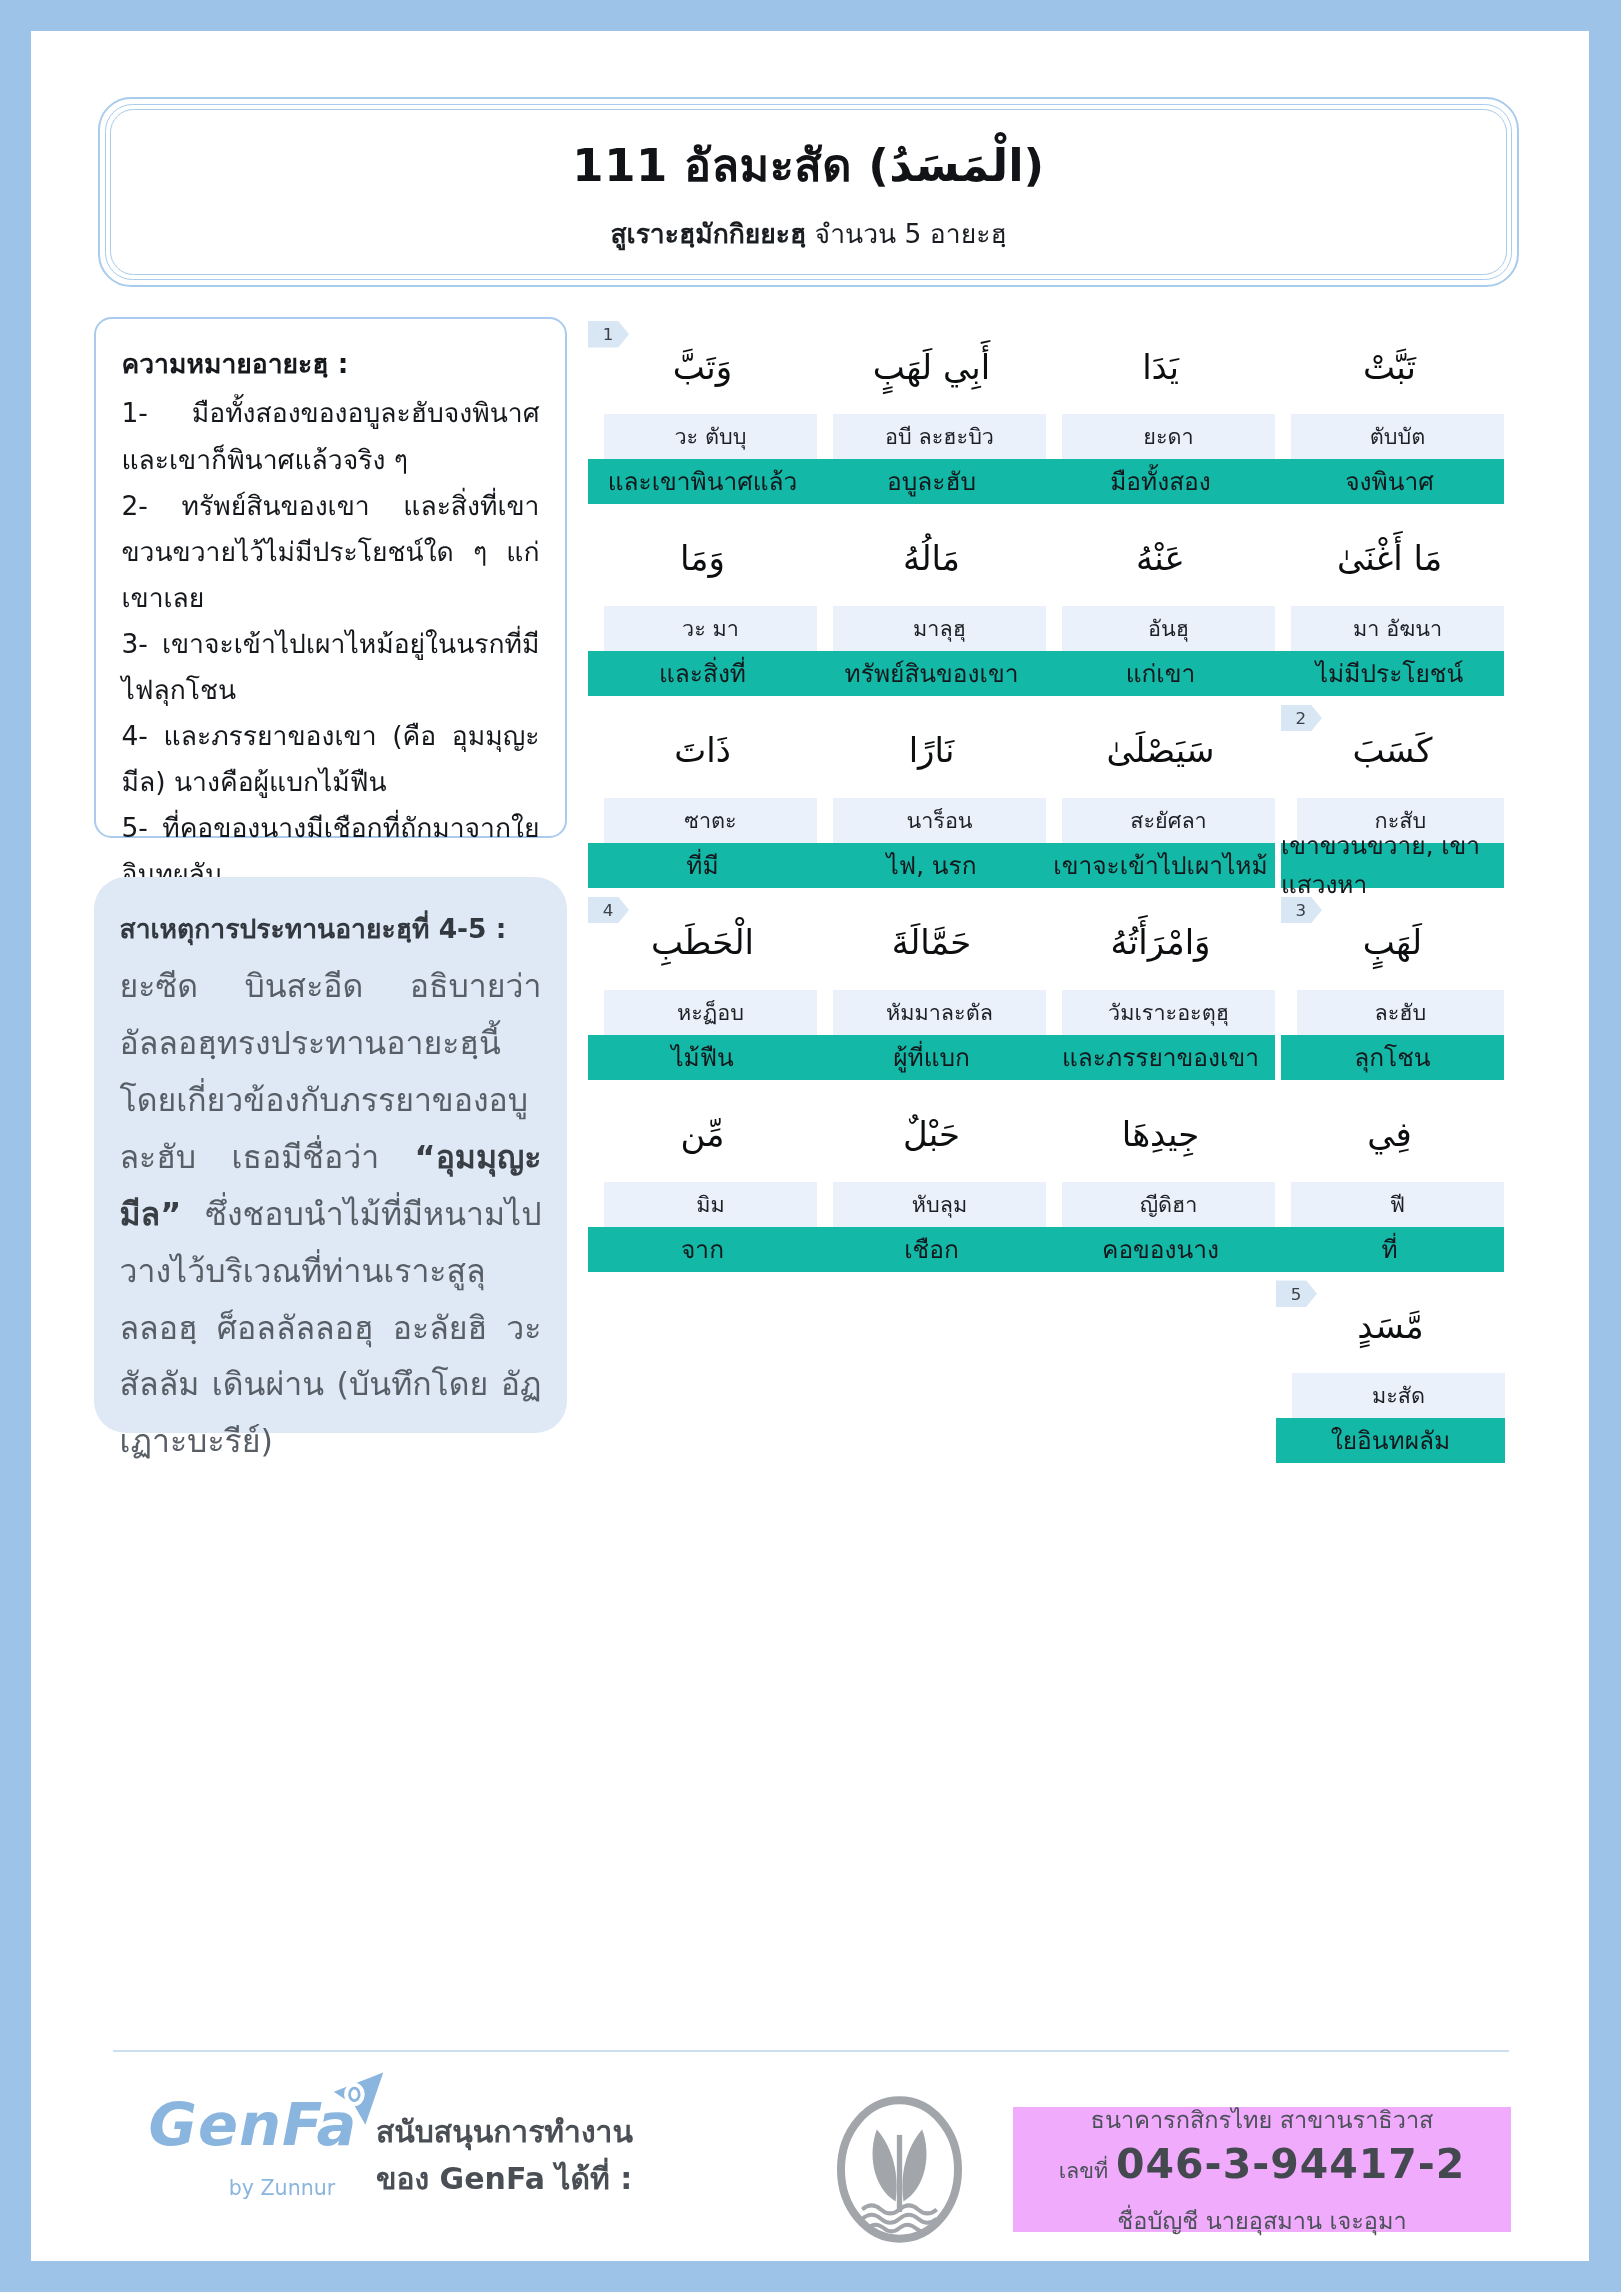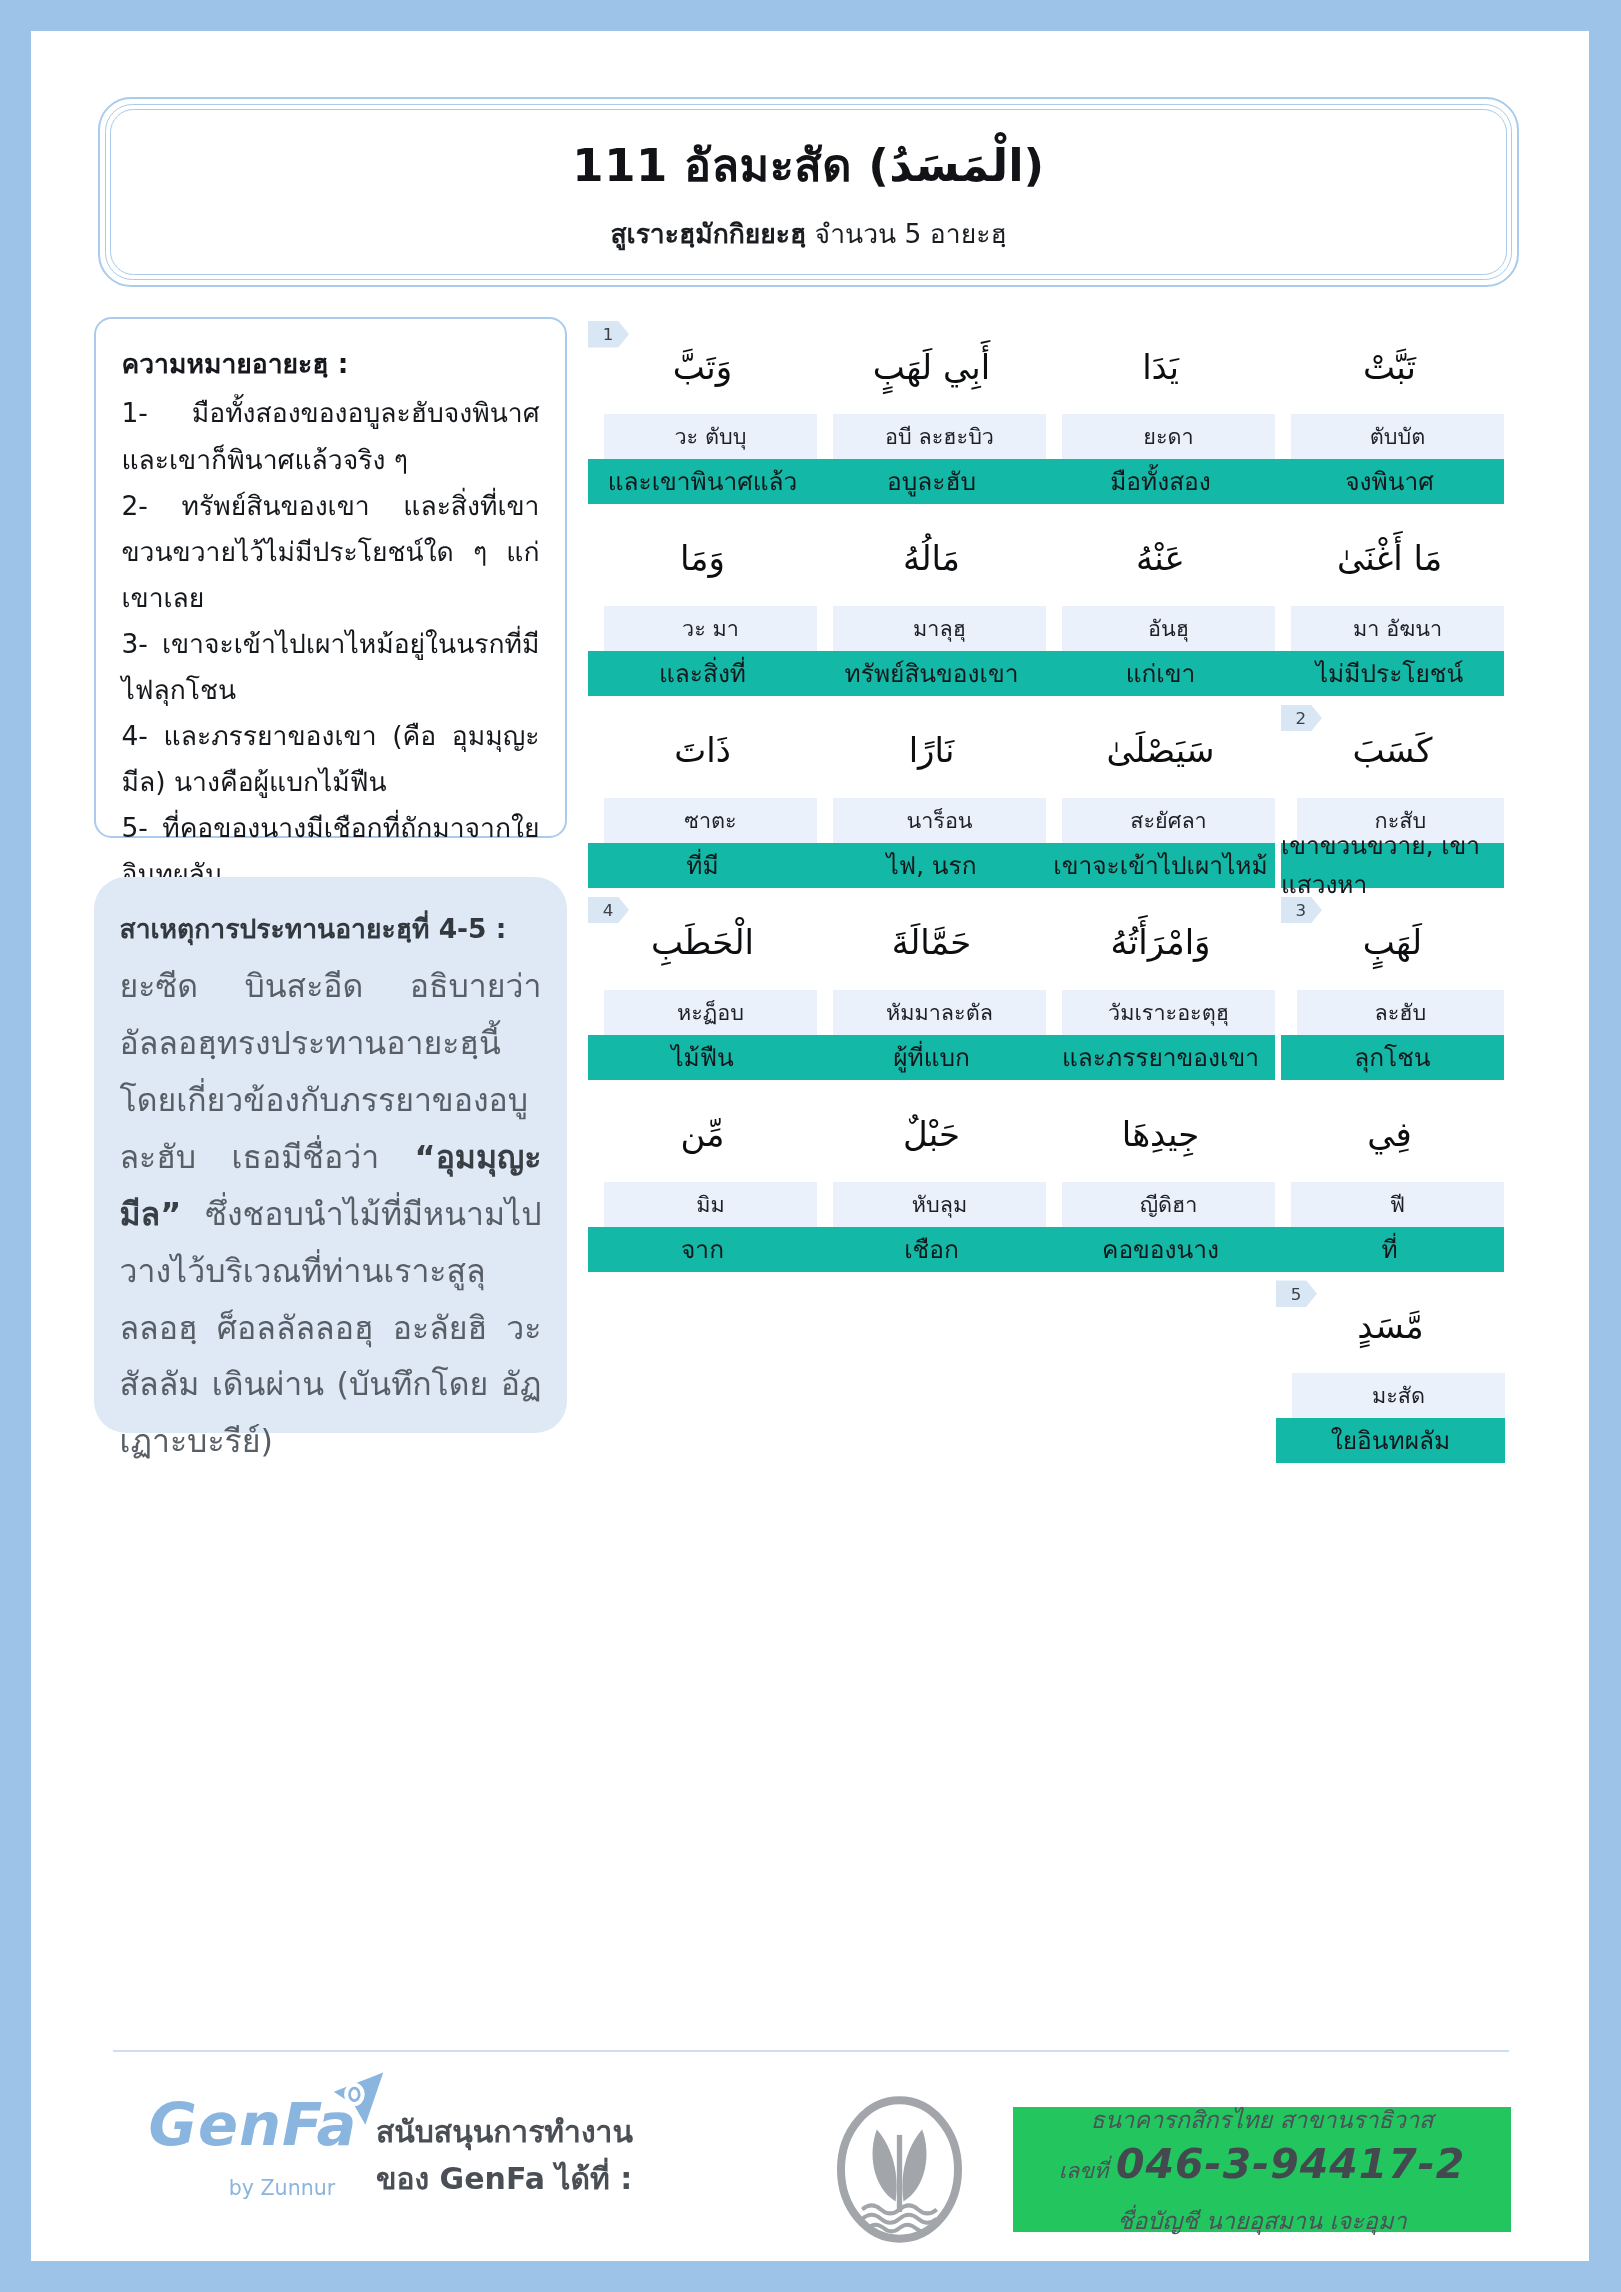--- a/index.html
+++ b/index.html
@@ -112,24 +112,23 @@
   .genfa-sub {
     font-size:20.6px; color:#8ab5de; margin-top:18px; text-align:center; padding-left:69px;
   }
   .support-text {
     position:absolute; left:345px; top:2078px;
     font-size:30px; font-weight:bold; color:#4a4f55; line-height:1.55;
   }
   .bank-icon { position:absolute; left:802px; top:2064px; width:133px; height:149px; }
   .bank-box {
     position:absolute; left:982px; top:2076px; width:498px; height:125px;
-    background:#22c55e; color:#4b5158;
+    background:#f0abfc; color:#4b5158;
     display:flex; flex-direction:column; align-items:center; justify-content:center;
     row-gap:2px;
-    font-style:italic;
   }
   .bank-line1 { font-size:23.5px; }
   .bank-line2 { font-size:21.6px; display:flex; align-items:baseline; }
   .bank-acc-number { font-size:41px; font-weight:bold; letter-spacing:1px; margin-left:7.8px; color:#44494f; }
   .bank-line3 { font-size:23.5px;margin-top:12px; }
 </style>
 </head>
 <body>
 
 <div class="page">

